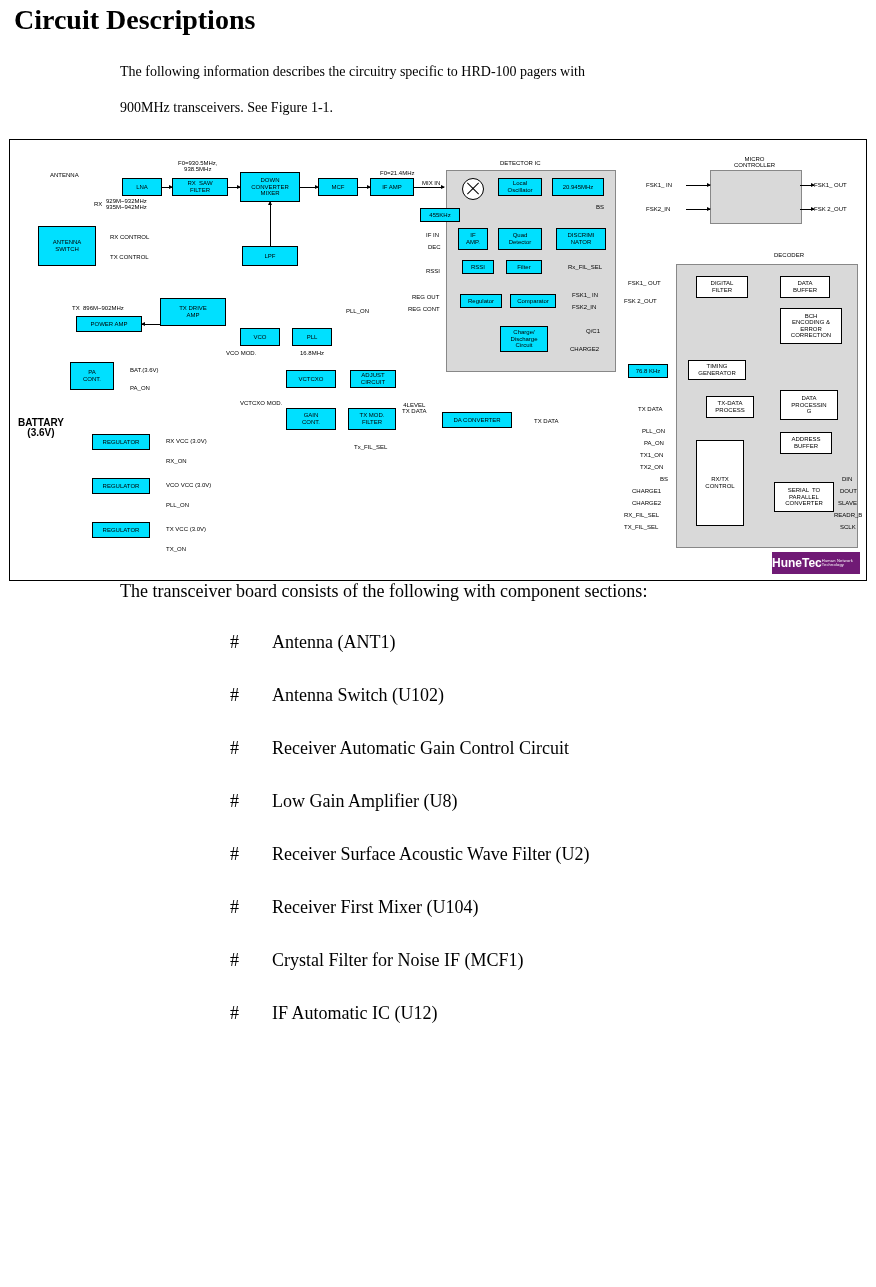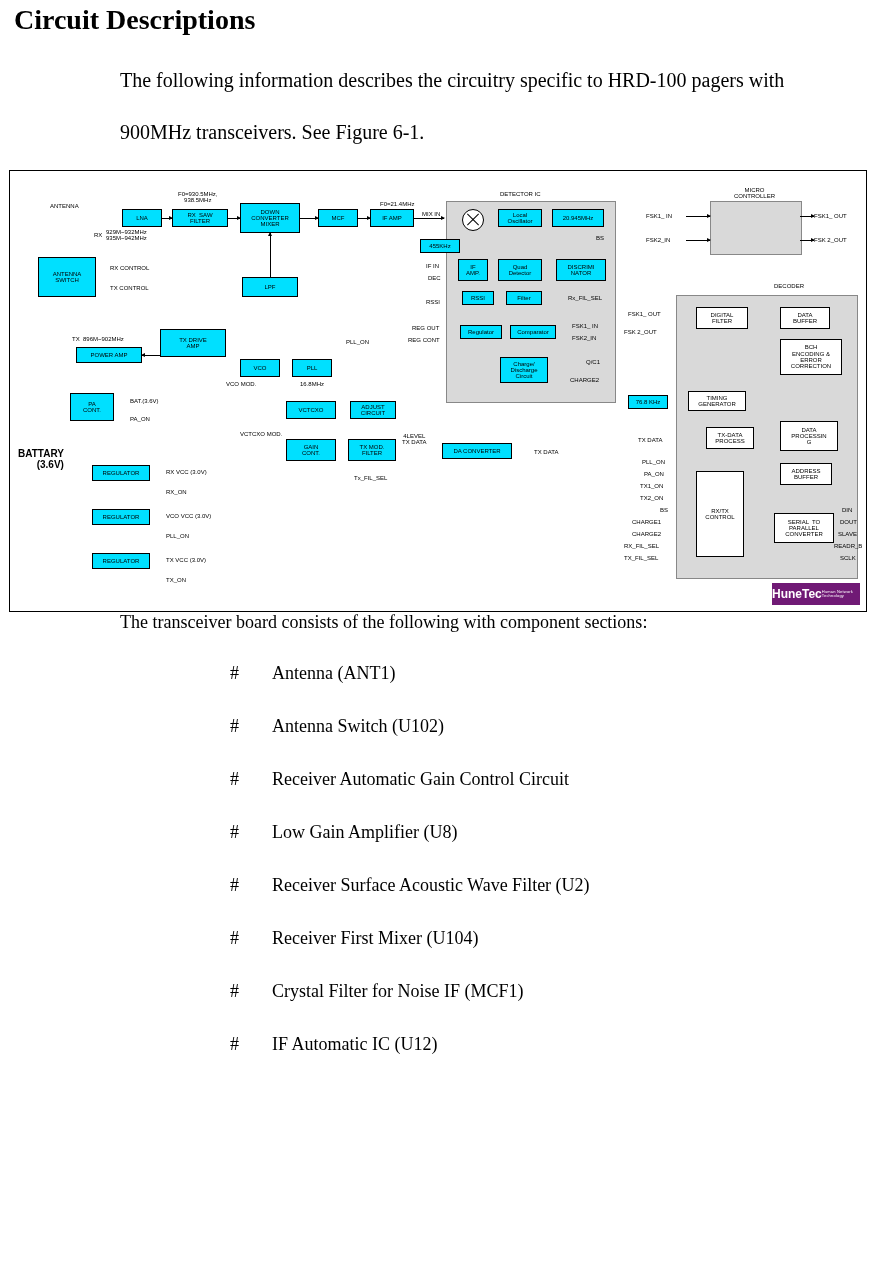--- a/index.html
+++ b/index.html
@@ -1,18 +1,18 @@
 <!DOCTYPE html>
 <html><head>
 <meta charset="utf-8">
 <style>
   html,body{margin:0;padding:0;background:#fff;font-family:"Times New Roman",serif;color:#000}
   .page{width:876px;margin:0 auto;position:relative;padding:0 0 40px 0}
   h1{font-size:28px;font-weight:bold;margin:4px 0 18px 14px}
-  .intro{font-size:20px;margin-left:120px;line-height:2.6}
+  .intro{font-size:14px;margin-left:120px;line-height:2.6}
   .figure-caption{font-size:22px;font-weight:bold;text-align:center;margin:40px 0 60px}
   .list-intro{font-size:18px;margin:0 0 30px 120px}
   .component-list{margin-left:230px}
   .component-list .row{display:flex;align-items:baseline;margin-bottom:32px;font-size:18px}
   .component-list .hash{width:42px}
   
   .diagram{position:relative;width:856px;height:440px;margin:12px auto 0;border:1px solid #000;overflow:hidden;font-family:Helvetica,Arial,sans-serif}
   .blk{position:absolute;background:#00e0ff;border:1px solid #000;font-size:6px;line-height:1.05;display:flex;align-items:center;justify-content:center;text-align:center;padding:1px;box-sizing:border-box}
   .lbl{position:absolute;font-size:6px;line-height:1.05;white-space:nowrap}
   .big-lbl{font-size:10px;font-weight:bold}
@@ -28,27 +28,27 @@
   .hunetec .sml{font-size:4px;font-weight:normal;letter-spacing:.2px}
 </style>
 </head>
 <body>
 <div class="page">
 
 <h1>Circuit Descriptions</h1>
 
 <div class="intro">
   <span>The following information describes the circuitry specific to HRD-100 pagers with</span><br>
-  <span>900MHz transceivers. See Figure 6-1.</span>
+  <span>900MHz transceivers. See Figure 1-1.</span>
 </div>
 
 <div class="diagram">
 
   <span class="lbl" style="left:40px;top:32px">ANTENNA</span>
-  <span class="lbl big-lbl" style="left:8px;top:278px;white-space:pre;text-align:right">BATTARY
+  <span class="lbl big-lbl" style="left:8px;top:278px;white-space:pre;text-align:center">BATTARY
 (3.6V)</span>
 
   <span class="lbl" style="left:168px;top:20px;white-space:pre;text-align:center">F0=930.5MHz,
 938.5MHz</span>
   <span class="lbl" style="left:370px;top:30px">F0=21.4MHz</span>
 
   <span class="lbl" style="left:84px;top:61px">RX</span>
   <span class="lbl" style="left:96px;top:58px;white-space:pre">929M~932MHz
 935M~942MHz</span>
   <span class="lbl" style="left:62px;top:165px">TX</span>

